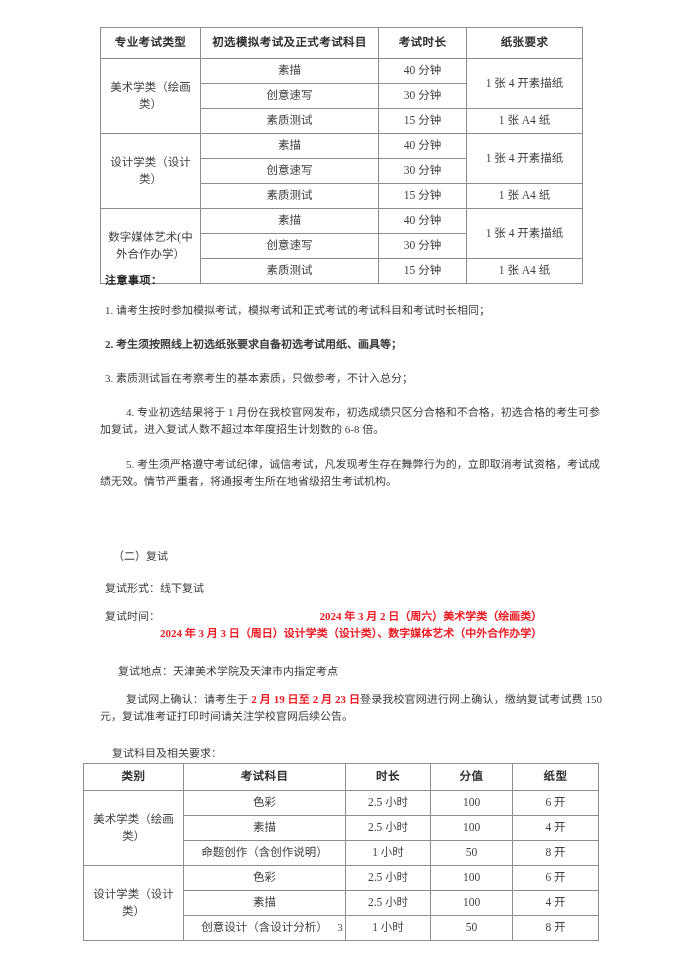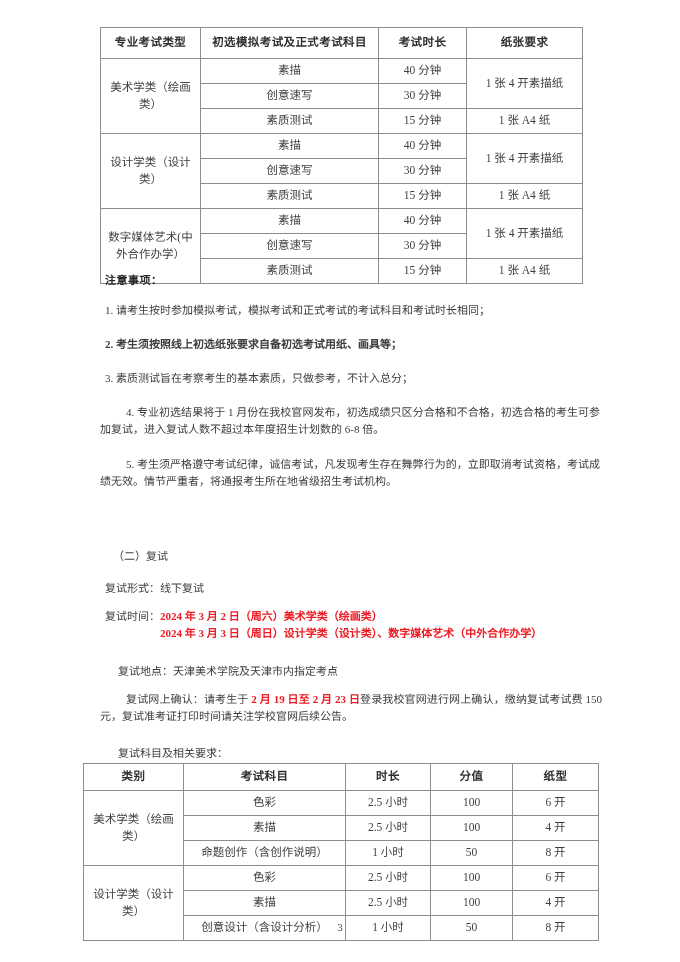--- a/index.html
+++ b/index.html
@@ -102,26 +102,27 @@
   #note-5 { left: 100px; top: 456px; width: 500px; }
   #note-6 { left: 100px; top: 508px; width: 500px; }
 
   #section-title { left: 113px; top: 548px; font-family: Liberation Serif, serif; }
   #retest-form { left: 105px; top: 580px; }
 
   #retest-time { left: 105px; top: 608px; width: 520px; }
   #retest-time .time-rows {
     display: inline-block;
     vertical-align: top;
+    text-align: right;
   }
   #retest-time .time-row { white-space: nowrap; }
 
   #retest-place { left: 118px; top: 663px; }
   #retest-confirm { left: 100px; top: 691px; width: 502px; }
-  #subject-caption { left: 118px; top: 745px; }
+  #subject-caption { left: 112px; top: 745px; }
 
   #page-number {
     position: absolute;
     left: 0; right: 0;
     top: 921px;
     text-align: center;
     font-size: 11px;
     color: #4a4a4a;
   }
 </style>

